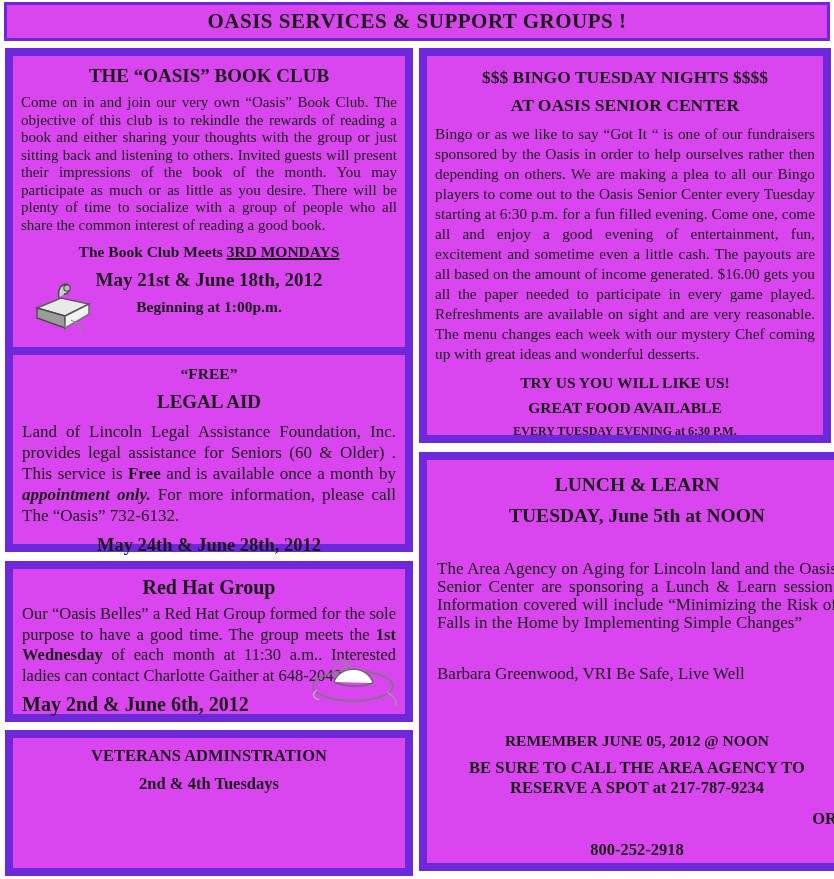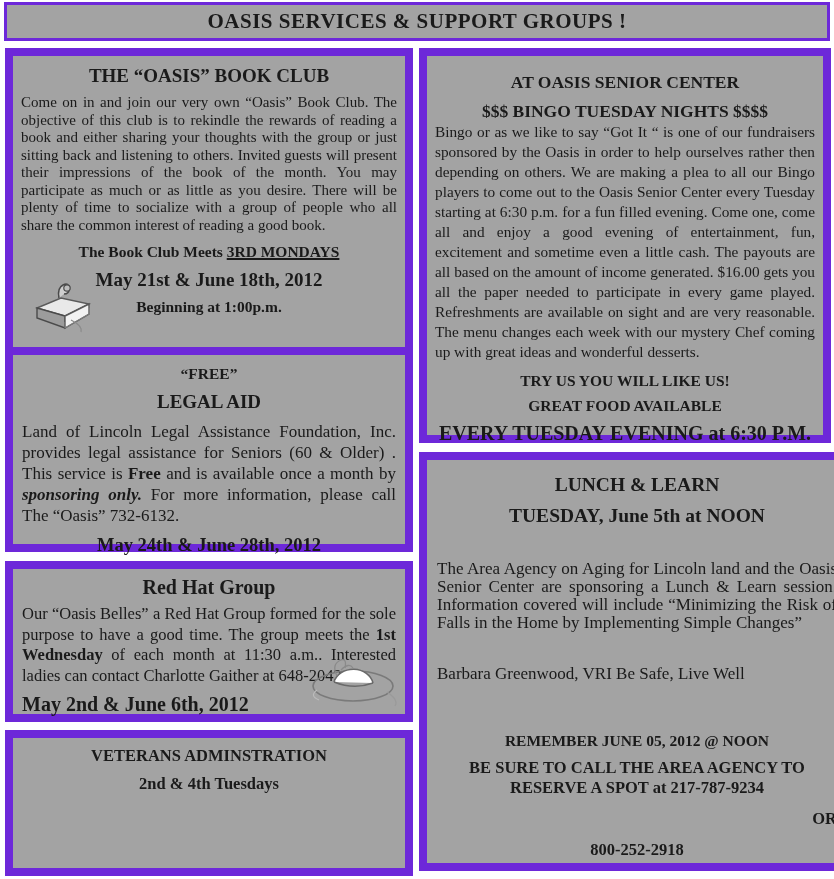--- a/index.html
+++ b/index.html
@@ -1,19 +1,19 @@
 <!DOCTYPE html>
 <html><head>
 <meta charset="utf-8">
 <style>
   * { margin:0; padding:0; box-sizing:border-box; }
   body { background:#ffffff; font-family:"Liberation Serif","DejaVu Serif",serif; color:#1a1a1a; }
   .page { position:relative; width:834px; height:879px; background:#fff; overflow:hidden; }
 
-  .box { position:absolute; border:8px solid #6d28d9; background:#a3a3a3; }
+  .box { position:absolute; border:8px solid #6d28d9; background:#d946ef; }
 
   .header-box { left:4px; top:2px; width:826px; height:39px; border-width:3px;
     display:flex; align-items:center; justify-content:center; }
   .header-title { font-weight:bold; font-size:21px; letter-spacing:0.5px; }
 
   .sec-title { text-align:center; font-weight:bold; }
   .justify { text-align:justify; }
 
   
   .book-box { left:5px; top:48px; width:408px; height:326px; padding:9px 8px 0 8px; }
@@ -45,21 +45,21 @@
   .vets-subtitle { font-size:16.5px; margin-top:8px; margin-bottom:8px; }
   .vets-body { font-size:14.5px; line-height:18.5px; }
 
   
   .bingo-box { left:419px; top:48px; width:412px; height:395px; padding:9px 8px 0 8px; }
   .bingo-title1 { font-size:17.5px; margin-top:2px; }
   .bingo-title2 { font-size:17.5px; margin-top:7px; margin-bottom:8px; }
   .bingo-body { font-size:15.3px; line-height:20px; }
   .bingo-f1 { font-size:15.5px; font-weight:bold; text-align:center; margin-top:10px; }
   .bingo-f2 { font-size:15.5px; font-weight:bold; text-align:center; margin-top:7px; }
-  .bingo-f3 { font-size:20px; font-weight:bold; text-align:center; margin-top:7px; }
+  .bingo-f3 { font-size:12px; font-weight:bold; text-align:center; margin-top:7px; }
 
   
   .lunch-box { left:419px; top:452px; width:436px; height:419px; padding:14px 10px 0 10px; }
   .lunch-title1 { font-size:19.5px; }
   .lunch-title2 { font-size:19.5px; margin-top:9px; }
   .lunch-body { font-size:17px; line-height:18px; margin-top:33px; }
   .lunch-speaker { font-size:17px; margin-top:32px; }
   .lunch-r1 { font-size:15.5px; font-weight:bold; text-align:center; margin-top:48px; }
   .lunch-r2 { font-size:16.5px; font-weight:bold; text-align:center; margin-top:8px; padding:0 28px; }
   .lunch-r3 { font-size:16.5px; font-weight:bold; text-align:right; margin-top:11px; }
@@ -88,21 +88,21 @@
       <path d="M62 40 L62 46 L38 60 L38 54" fill="none" stroke="#8a8a8a" stroke-width="0.8"></path>
       <path d="M32 30 q-2 -10 4 -13 q6 -3 6 4 q0 5 -5 5" fill="#cfcfcf" stroke="#4a4a4a" stroke-width="1.6"></path>
       <circle cx="40" cy="20" r="3.2" fill="#bdbdbd" stroke="#4a4a4a" stroke-width="1.2"></circle>
       <path d="M44 52 q12 6 10 12" fill="none" stroke="#8a8a8a" stroke-width="1.2"></path>
     </svg>
   </div>
 
   <div class="box legal-box">
     <div class="sec-title legal-quote">“FREE”</div>
     <div class="sec-title legal-title">LEGAL AID</div>
-    <div class="justify legal-body"><span>Land of Lincoln Legal Assistance Foundation, Inc. provides legal assistance for Seniors (60 &amp; Older) . This service is </span><b>Free</b><span> and is available once a month by </span><b><i>sponsoring only.</i></b><span>  For more information, please call The “Oasis” 732-6132.</span></div>
+    <div class="justify legal-body"><span>Land of Lincoln Legal Assistance Foundation, Inc. provides legal assistance for Seniors (60 &amp; Older) . This service is </span><b>Free</b><span> and is available once a month by </span><b><i>appointment only.</i></b><span>  For more information, please call The “Oasis” 732-6132.</span></div>
     <div class="legal-date">May 24th &amp; June 28th, 2012</div>
   </div>
 
   <div class="box redhat-box">
     <div class="sec-title redhat-title">Red Hat Group</div>
     <div class="justify redhat-body"><span>Our “Oasis Belles” a Red Hat Group formed for the sole purpose to have a good time. The group meets the </span><b>1st Wednesday</b><span> of each month at 11:30 a.m..  Interested ladies can contact Charlotte Gaither at 648-2042.</span></div>
     <div class="redhat-date">May 2nd  &amp; June 6th, 2012</div>
     <svg class="hat-art" viewBox="0 0 96 72">
       <ellipse cx="46" cy="46" rx="40" ry="15" fill="none" stroke="#7a7a7a" stroke-width="1.6"></ellipse>
       <path d="M27 42 a20 17 0 0 1 39 1" fill="#ffffff" stroke="#6a6a6a" stroke-width="1.6"></path>
@@ -113,22 +113,22 @@
       <path d="M80 52 q12 8 8 14" fill="none" stroke="#9a9a9a" stroke-width="1.3"></path>
     </svg>
   </div>
 
   <div class="box vets-box">
     <div class="sec-title vets-title">VETERANS ADMINSTRATION</div>
     <div class="sec-title vets-subtitle">2nd &amp; 4th Tuesdays</div>
   </div>
 
   <div class="box bingo-box">
+    <div class="sec-title bingo-title1">$$$ BINGO TUESDAY NIGHTS $$$$</div>
     <div class="sec-title bingo-title2">AT OASIS SENIOR CENTER</div>
-    <div class="sec-title bingo-title1">$$$ BINGO TUESDAY NIGHTS $$$$</div>
     <div class="justify bingo-body">Bingo or as we like to say “Got It “ is one of  our  fundraisers sponsored by the Oasis in order to help ourselves rather then depending on others. We are making a plea to all our Bingo players to come out to the Oasis Senior Center every Tuesday starting at 6:30 p.m. for a fun filled evening. Come one, come all and enjoy a good evening of entertainment, fun, excitement and sometime even a little cash. The payouts are all based on the amount of income generated. $16.00 gets you all the paper needed to participate in every game played. Refreshments are available on sight and are very reasonable. The menu changes each week with our mystery Chef coming up with great ideas and wonderful desserts.</div>
     <div class="bingo-f1">TRY US YOU WILL LIKE US!</div>
     <div class="bingo-f2">GREAT FOOD AVAILABLE</div>
     <div class="bingo-f3">EVERY TUESDAY EVENING at 6:30 P.M.</div>
   </div>
 
   <div class="box lunch-box">
     <div class="sec-title lunch-title1">LUNCH &amp; LEARN</div>
     <div class="sec-title lunch-title2">TUESDAY,  June 5th at NOON</div>
     <div class="justify lunch-body">The Area Agency on Aging for Lincoln land and the Oasis Senior Center are sponsoring a Lunch &amp; Learn session.  Information  covered  will  include “Minimizing the Risk of Falls in the Home by Implementing Simple Changes”</div>

